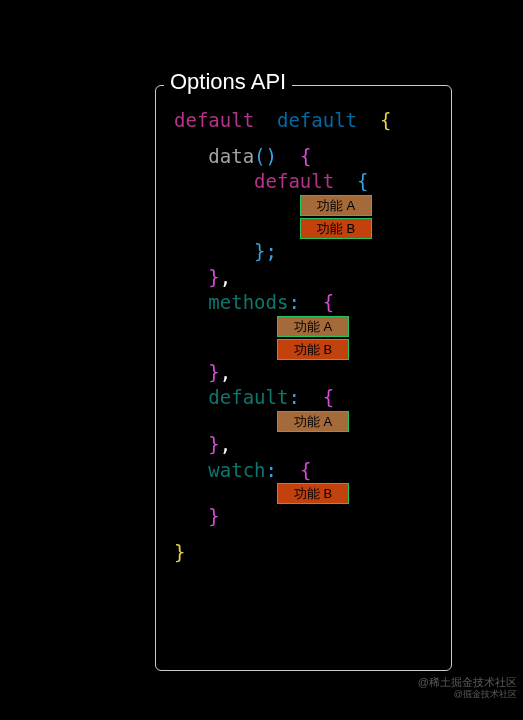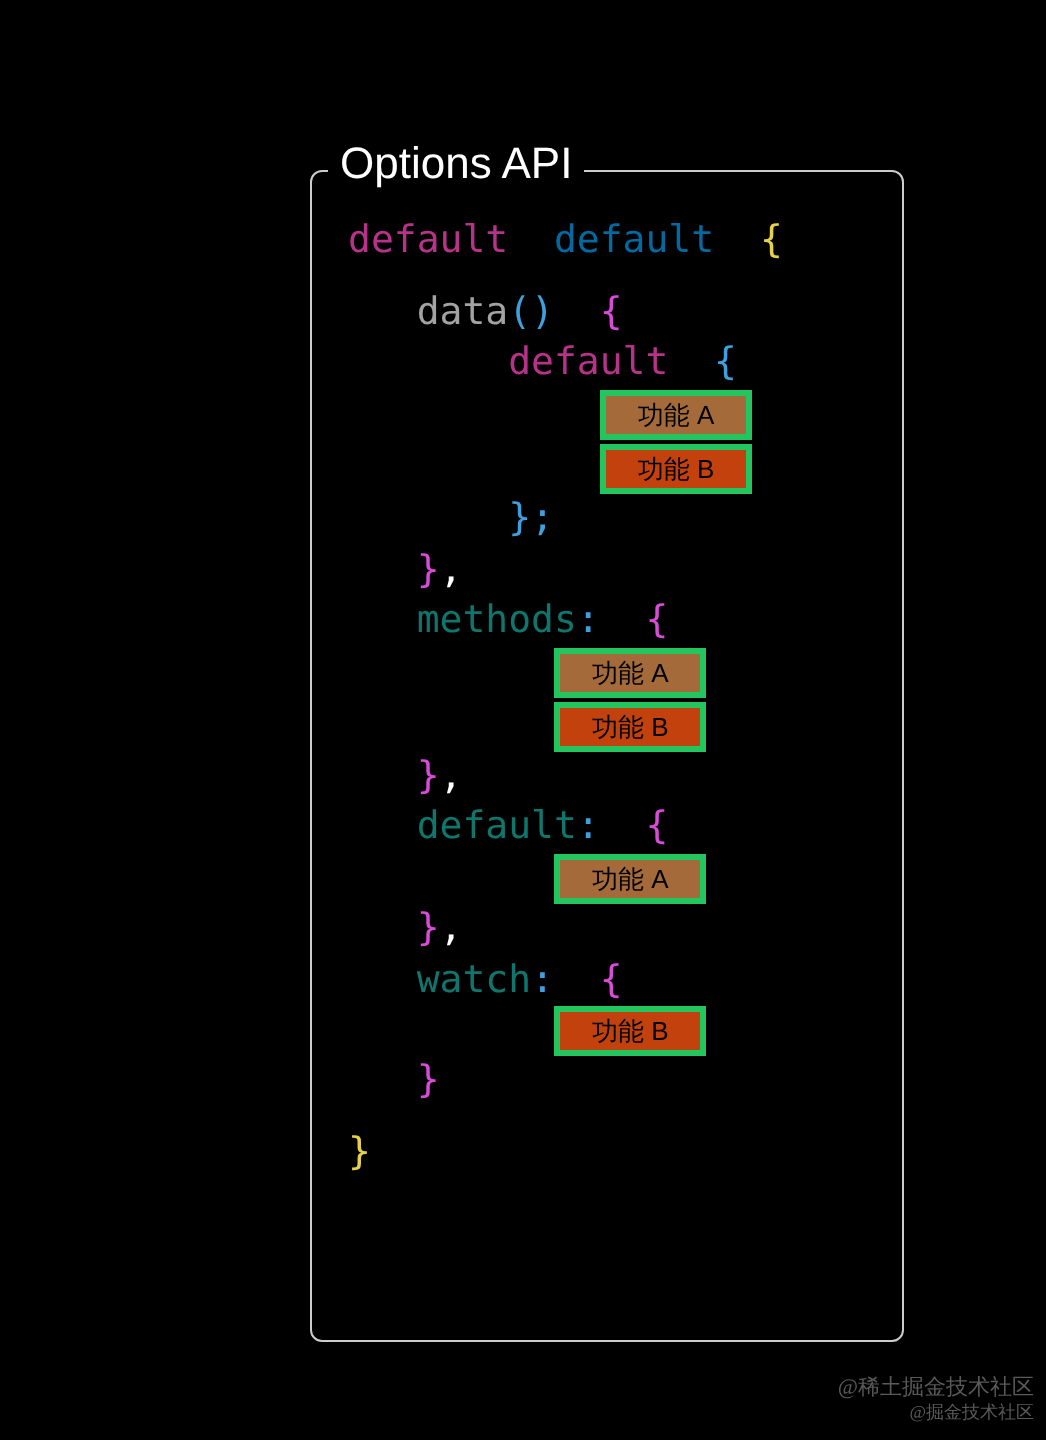--- a/index.html
+++ b/index.html
@@ -46,36 +46,36 @@
   .paren-blue { color: #3fa0de; }
   .prop { color: #0f766e; }
   .colon { color: #3fa0de; }
   .semi { color: #3fa0de; }
   .comma { color: #fff; }
   .box {
     display: inline-block;
     font-size: 13px;
     font-family: Arial, "Microsoft YaHei", sans-serif;
     padding: 3px 16px;
-    border: 3px solid #22c55e;
+    border: 1px solid #22c55e;
     color: #000;
     vertical-align: middle;
     min-width: 68px;
     text-align: center;
   }
   .box-a { background: #a56a3a; }
   .box-b { background: #c2410c; }
   .box-wrap { margin-left: 0; line-height: 1.0; }
   .watermark {
     position: absolute;
     right: 6px;
-    bottom: 8px;
+    bottom: 20px;
     color: #5a5a5a;
     font-size: 11px;
-    font-family: Liberation Serif, serif;
+    font-family: Liberation Sans, sans-serif;
     text-align: right;
     line-height: 1.2;
   }
   .watermark .small { font-size: 9px; display: block; text-align: right; }
 </style>
 </head>
 <body>
 
 <div class="panel">
   <div class="panel-title">Options API</div>

